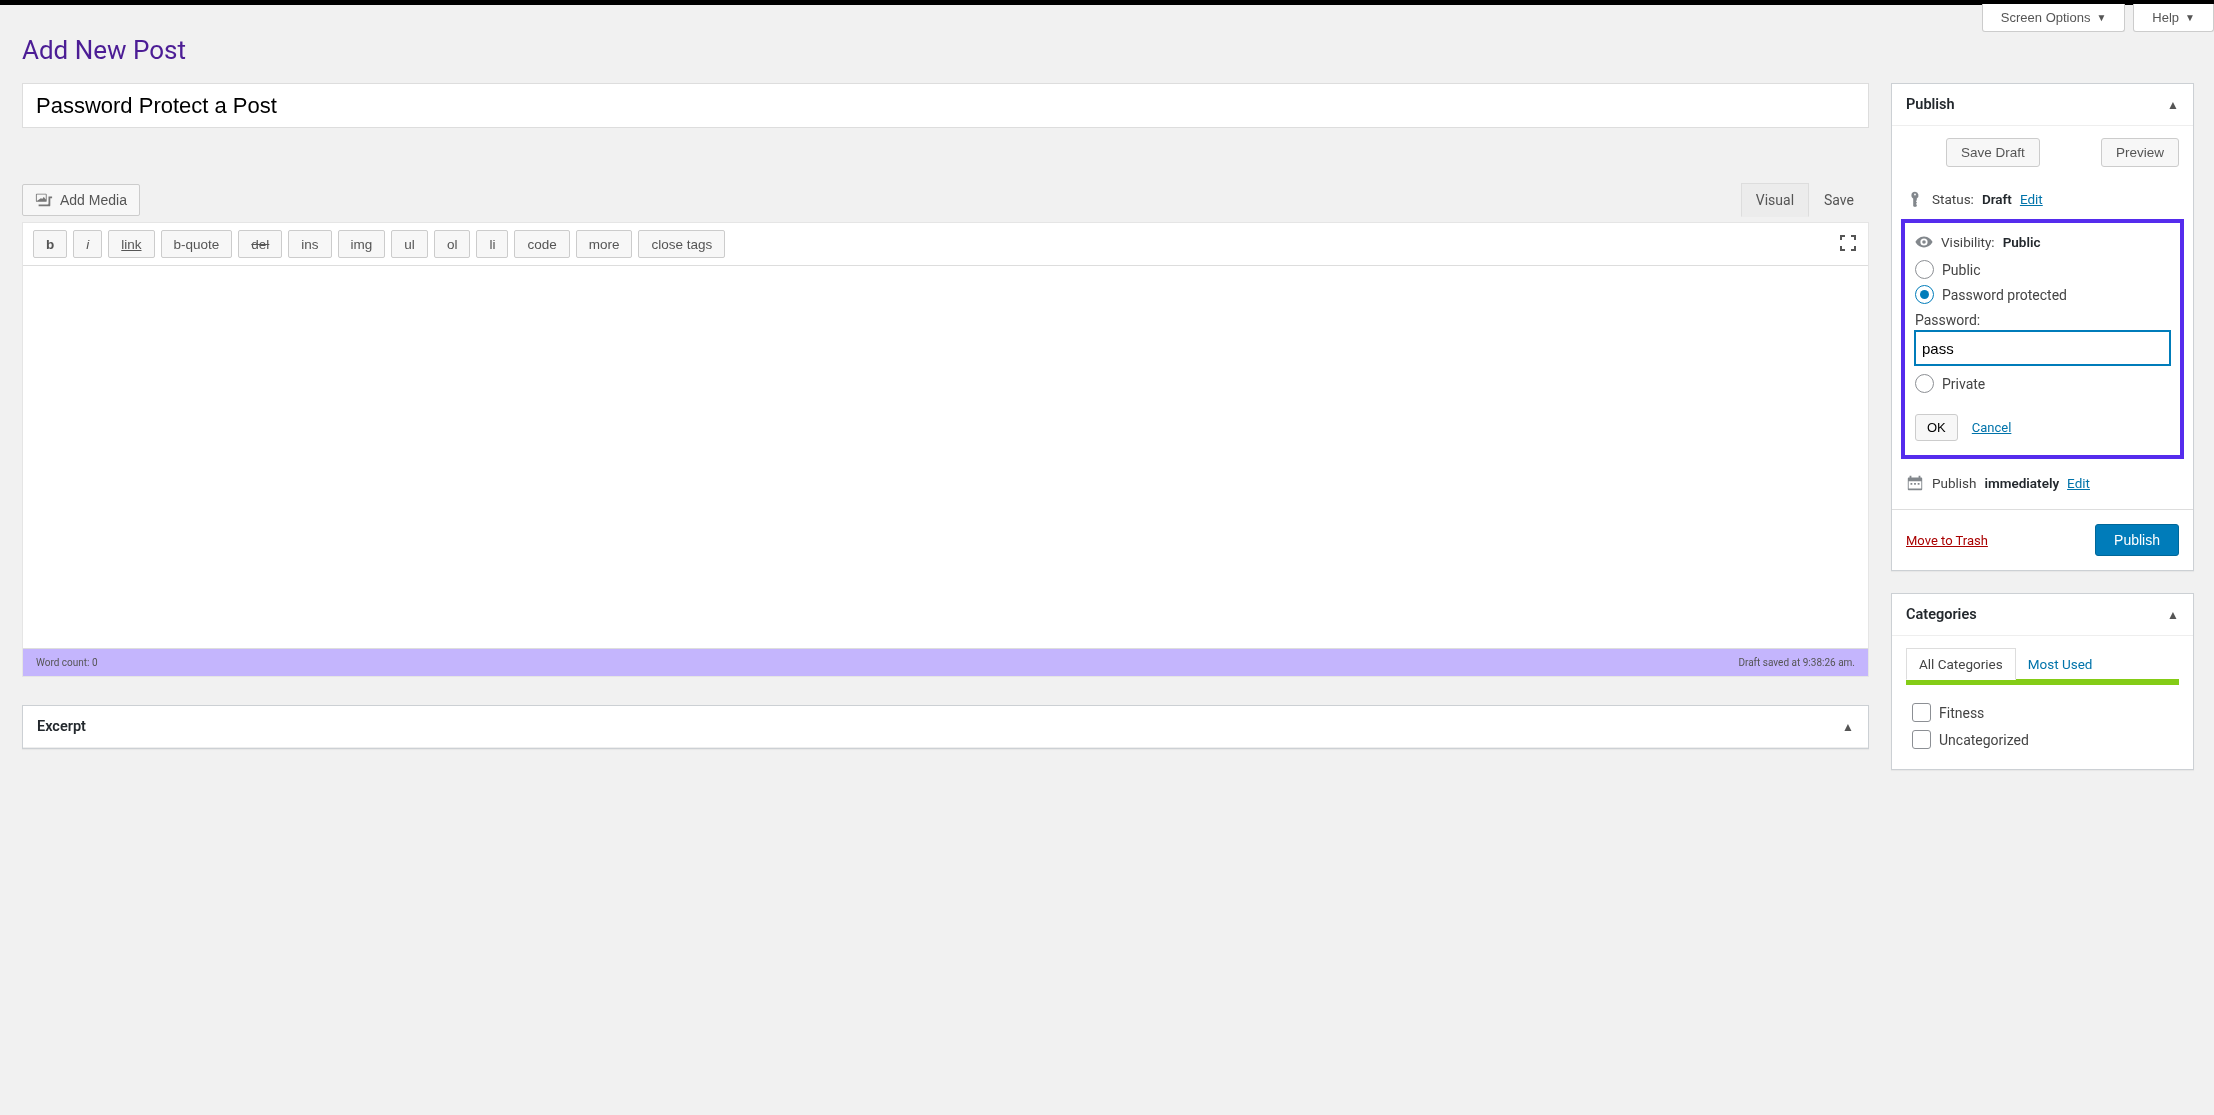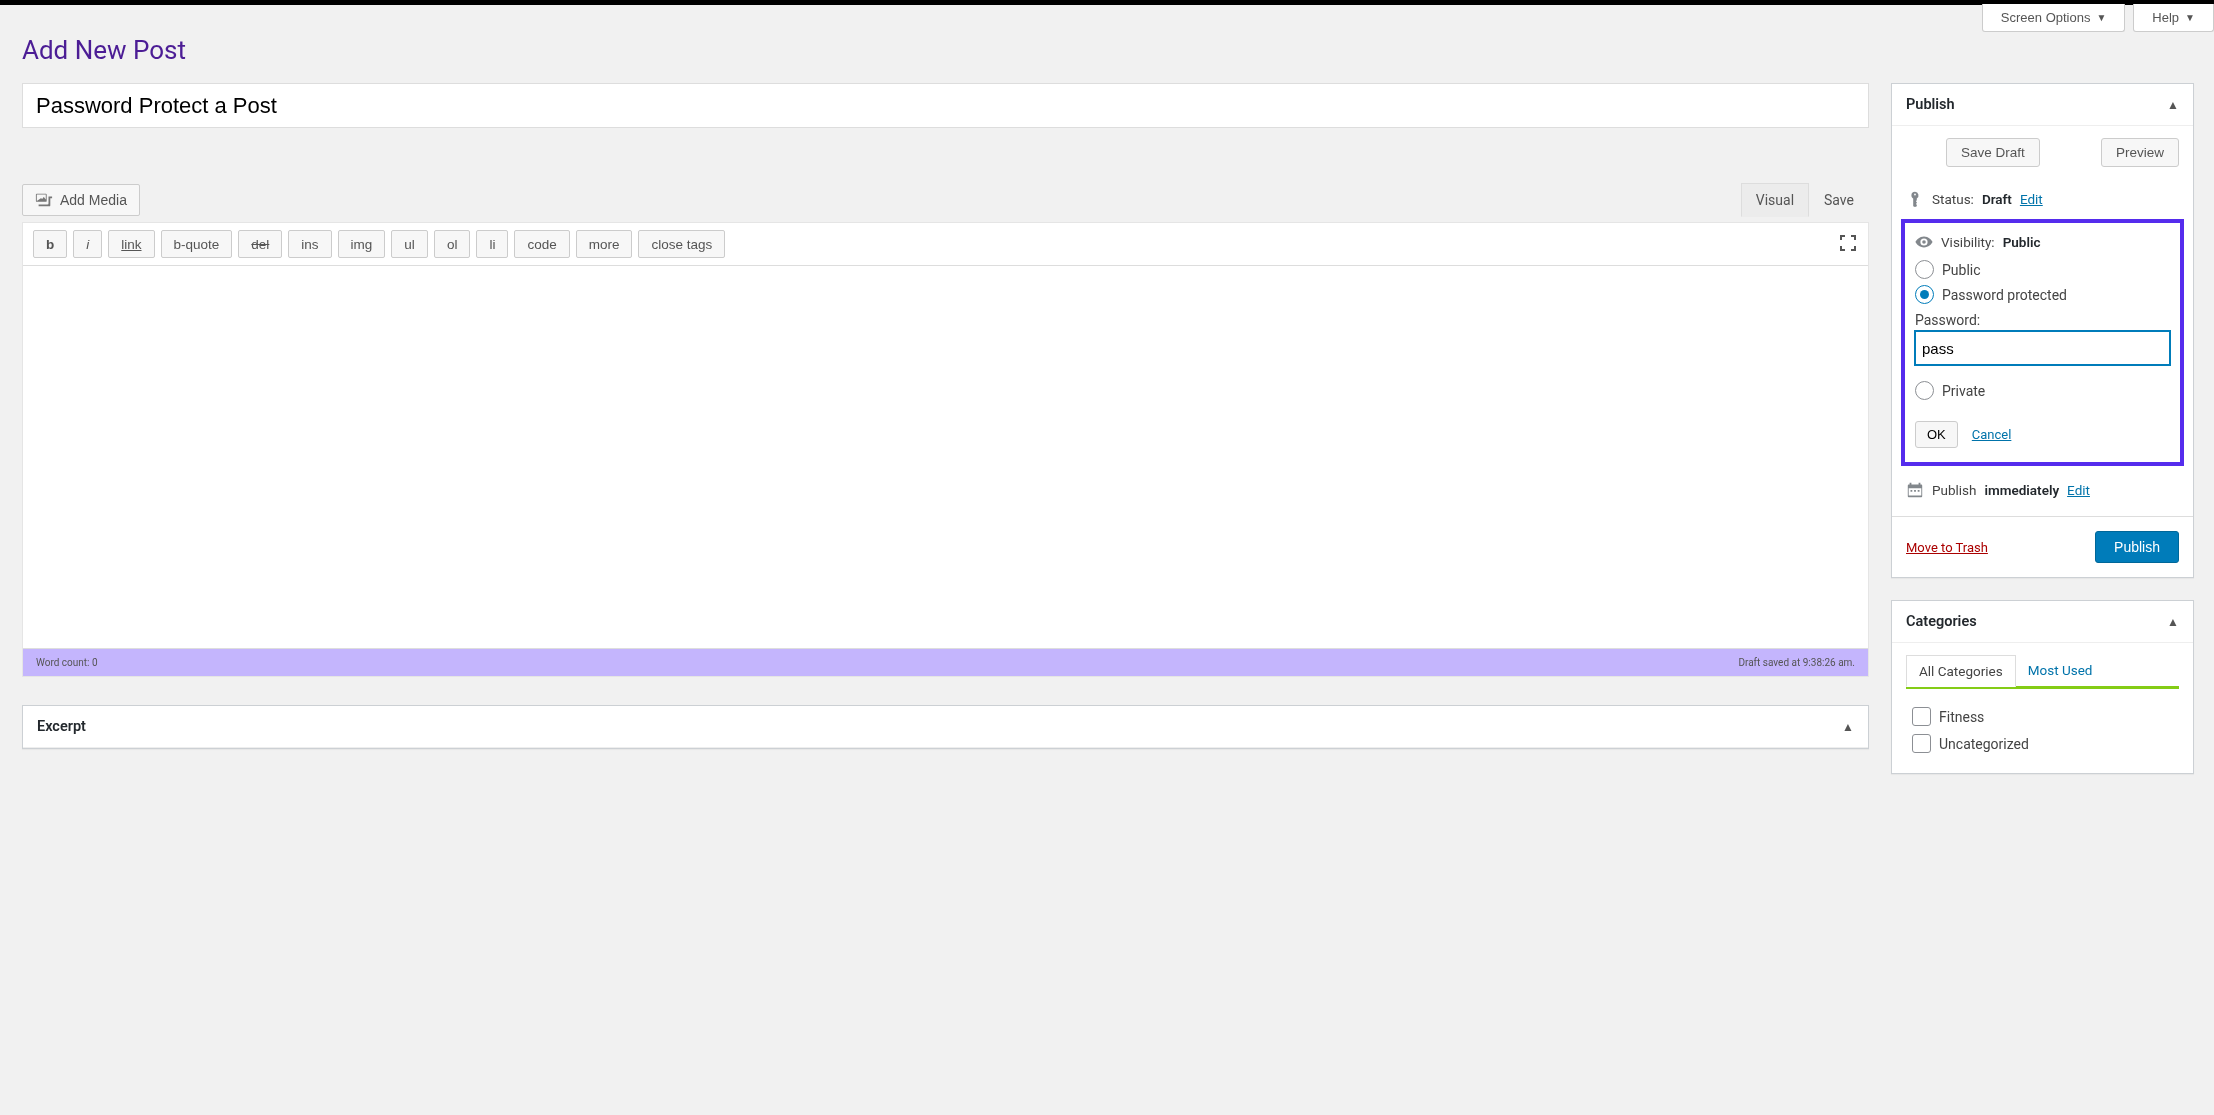--- a/index.html
+++ b/index.html
@@ -198,32 +198,32 @@
 }
 .pwd-label { font-size: 14px; color: #444; padding: 5px 0 3px 0; }
 .pwd-input {
   width: 100%;
   border: 1px solid #007cba;
   box-shadow: 0 0 0 1px #007cba;
   padding: 16px 6px;
   font-size: 15px;
   height: 32px;
   outline: none;
-  margin-bottom: 13px;
+  margin-bottom: 6px;
 }
 .ok-cancel { display: flex; align-items: center; gap: 14px; margin-top: 18px; }
 .ok-btn { background: #f7f7f7; border: 1px solid #ccc; padding: 5px 11px; font-size: 13px; border-radius: 3px; cursor: pointer; }
 .major-actions {
   border-top: 1px solid #ddd;
   padding: 14px;
   display: flex;
   justify-content: space-between;
   align-items: center;
 }
-.cat-tabs { display: flex; border-bottom: 3px solid #84cc16; margin-bottom: 10px; }
+.cat-tabs { display: flex; border-bottom: 6px solid #84cc16; margin-bottom: 10px; align-items: flex-end; }
 .cat-tab {
   padding: 7px 12px;
   font-size: 13.5px;
   cursor: pointer;
 }
 .cat-tab.active {
   border: 1px solid #ddd;
   border-bottom: 1px solid #fff;
   margin-bottom: -1px;
   background: #fff;

